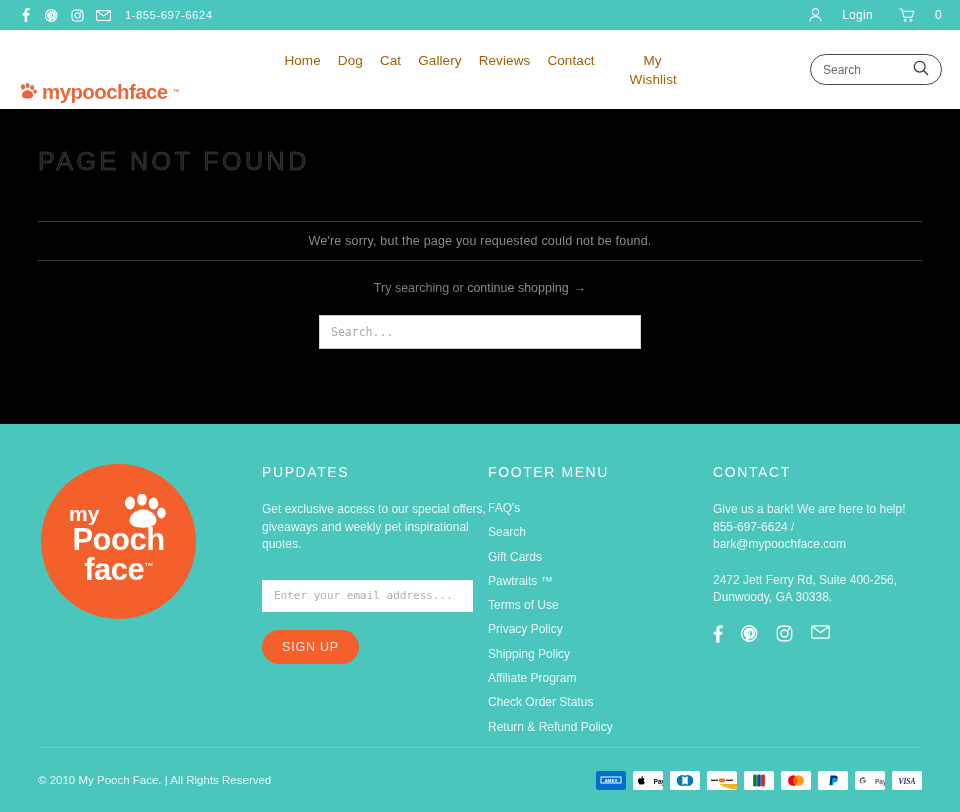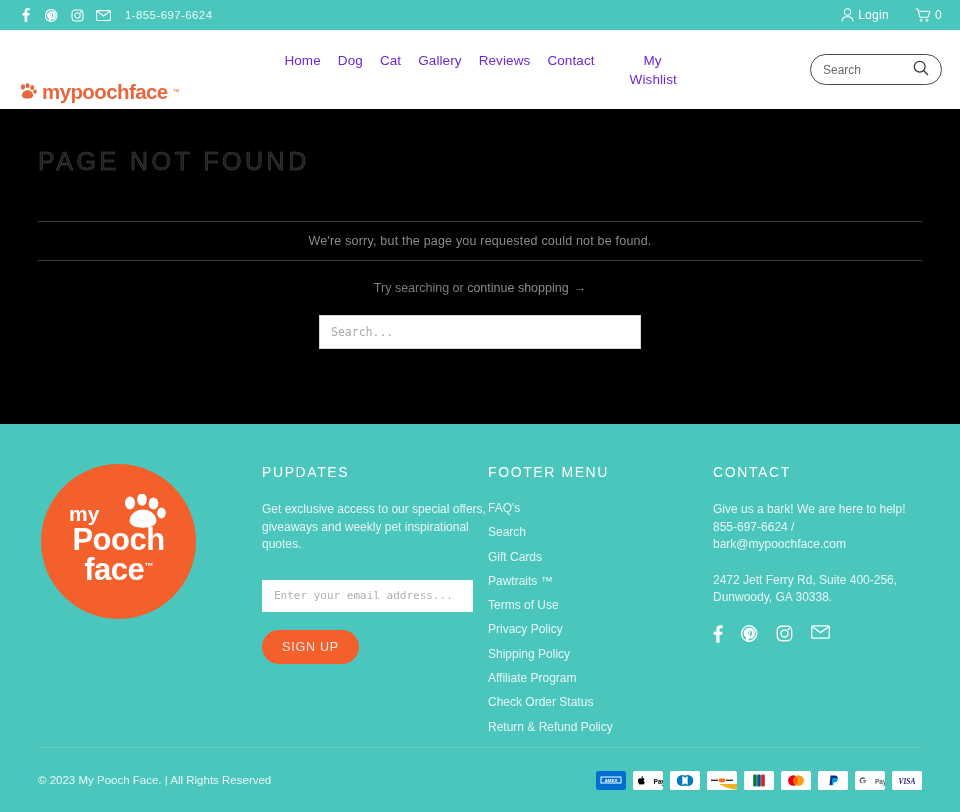--- a/index.html
+++ b/index.html
@@ -24,21 +24,21 @@
   }
   .tb-icon svg { display: block; }
   .topbar-phone {
     color: #eafaf8; font-size: 11.5px; letter-spacing: .4px;
     margin-left: 14px;
   }
   .topbar-right {
     margin-left: auto; display: flex; align-items: center; gap: 26px;
   }
   .tb-link {
-    display: flex; align-items: center; gap: 4px;
+    display: flex; align-items: center; gap: 20px;
     color: #ffffff; font-size: 12px; letter-spacing: .3px;
     cursor: pointer;
   }
   .tb-link svg { display: block; }
 
   
   .header {
     height: 79px; background: #ffffff;
     display: flex; align-items: center;
     padding: 0 18px;
@@ -53,21 +53,21 @@
   .logo-tm { font-size: 7px; color: #e8673c; vertical-align: super; }
 
   .nav {
     position: absolute; left: 0; right: 0;
     display: flex; justify-content: center; align-items: flex-start;
     gap: 17px;
     pointer-events: none;
   }
   .nav > * { pointer-events: auto; }
   .nav-item {
-    font-size: 13.5px; color: #6d28d9; cursor: pointer;
+    font-size: 13.5px; color: #a16207; cursor: pointer;
     letter-spacing: .1px; line-height: 19px;
   }
   .nav-item.wrap {
     width: 46px; text-align: center; margin-left: 18px;
   }
 
   .head-search {
     margin-left: auto;
     width: 132px; height: 31px;
     border: 1px solid #4a4a4a; border-radius: 16px;
@@ -390,21 +390,21 @@
           <svg width="19" height="14" viewBox="0 0 15 11">
               <rect x=".6" y=".6" width="13.8" height="9.8" rx="1" fill="none" stroke="currentColor" stroke-width="1.05"></rect>
               <path d="M.9 1.2 7.5 6l6.6-4.8" fill="none" stroke="currentColor" stroke-width="1.05"></path>
             </svg>
         </span>
       </div>
     </div>
   </div>
 
   <div class="footer-bottom">
-    <div class="copyright">© 2023 My Pooch Face. | All Rights Reserved</div>
+    <div class="copyright">© 2010 My Pooch Face. | All Rights Reserved</div>
     <div class="payments">
       <span class="pay" style="background:#006fcf">
         <svg width="26" height="14" viewBox="0 0 26 14">
             <rect width="26" height="14" fill="#006fcf"></rect>
             <rect x="3" y="4" width="20" height="6" fill="none" stroke="#fff" stroke-width="1"></rect>
             <text x="13" y="8.9" font-family="Liberation Sans, sans-serif" font-size="4.4" font-weight="bold" fill="#fff" text-anchor="middle">AMEX</text>
           </svg>
       </span>
       <span class="pay">
         <svg width="30" height="19" viewBox="0 0 30 19">

